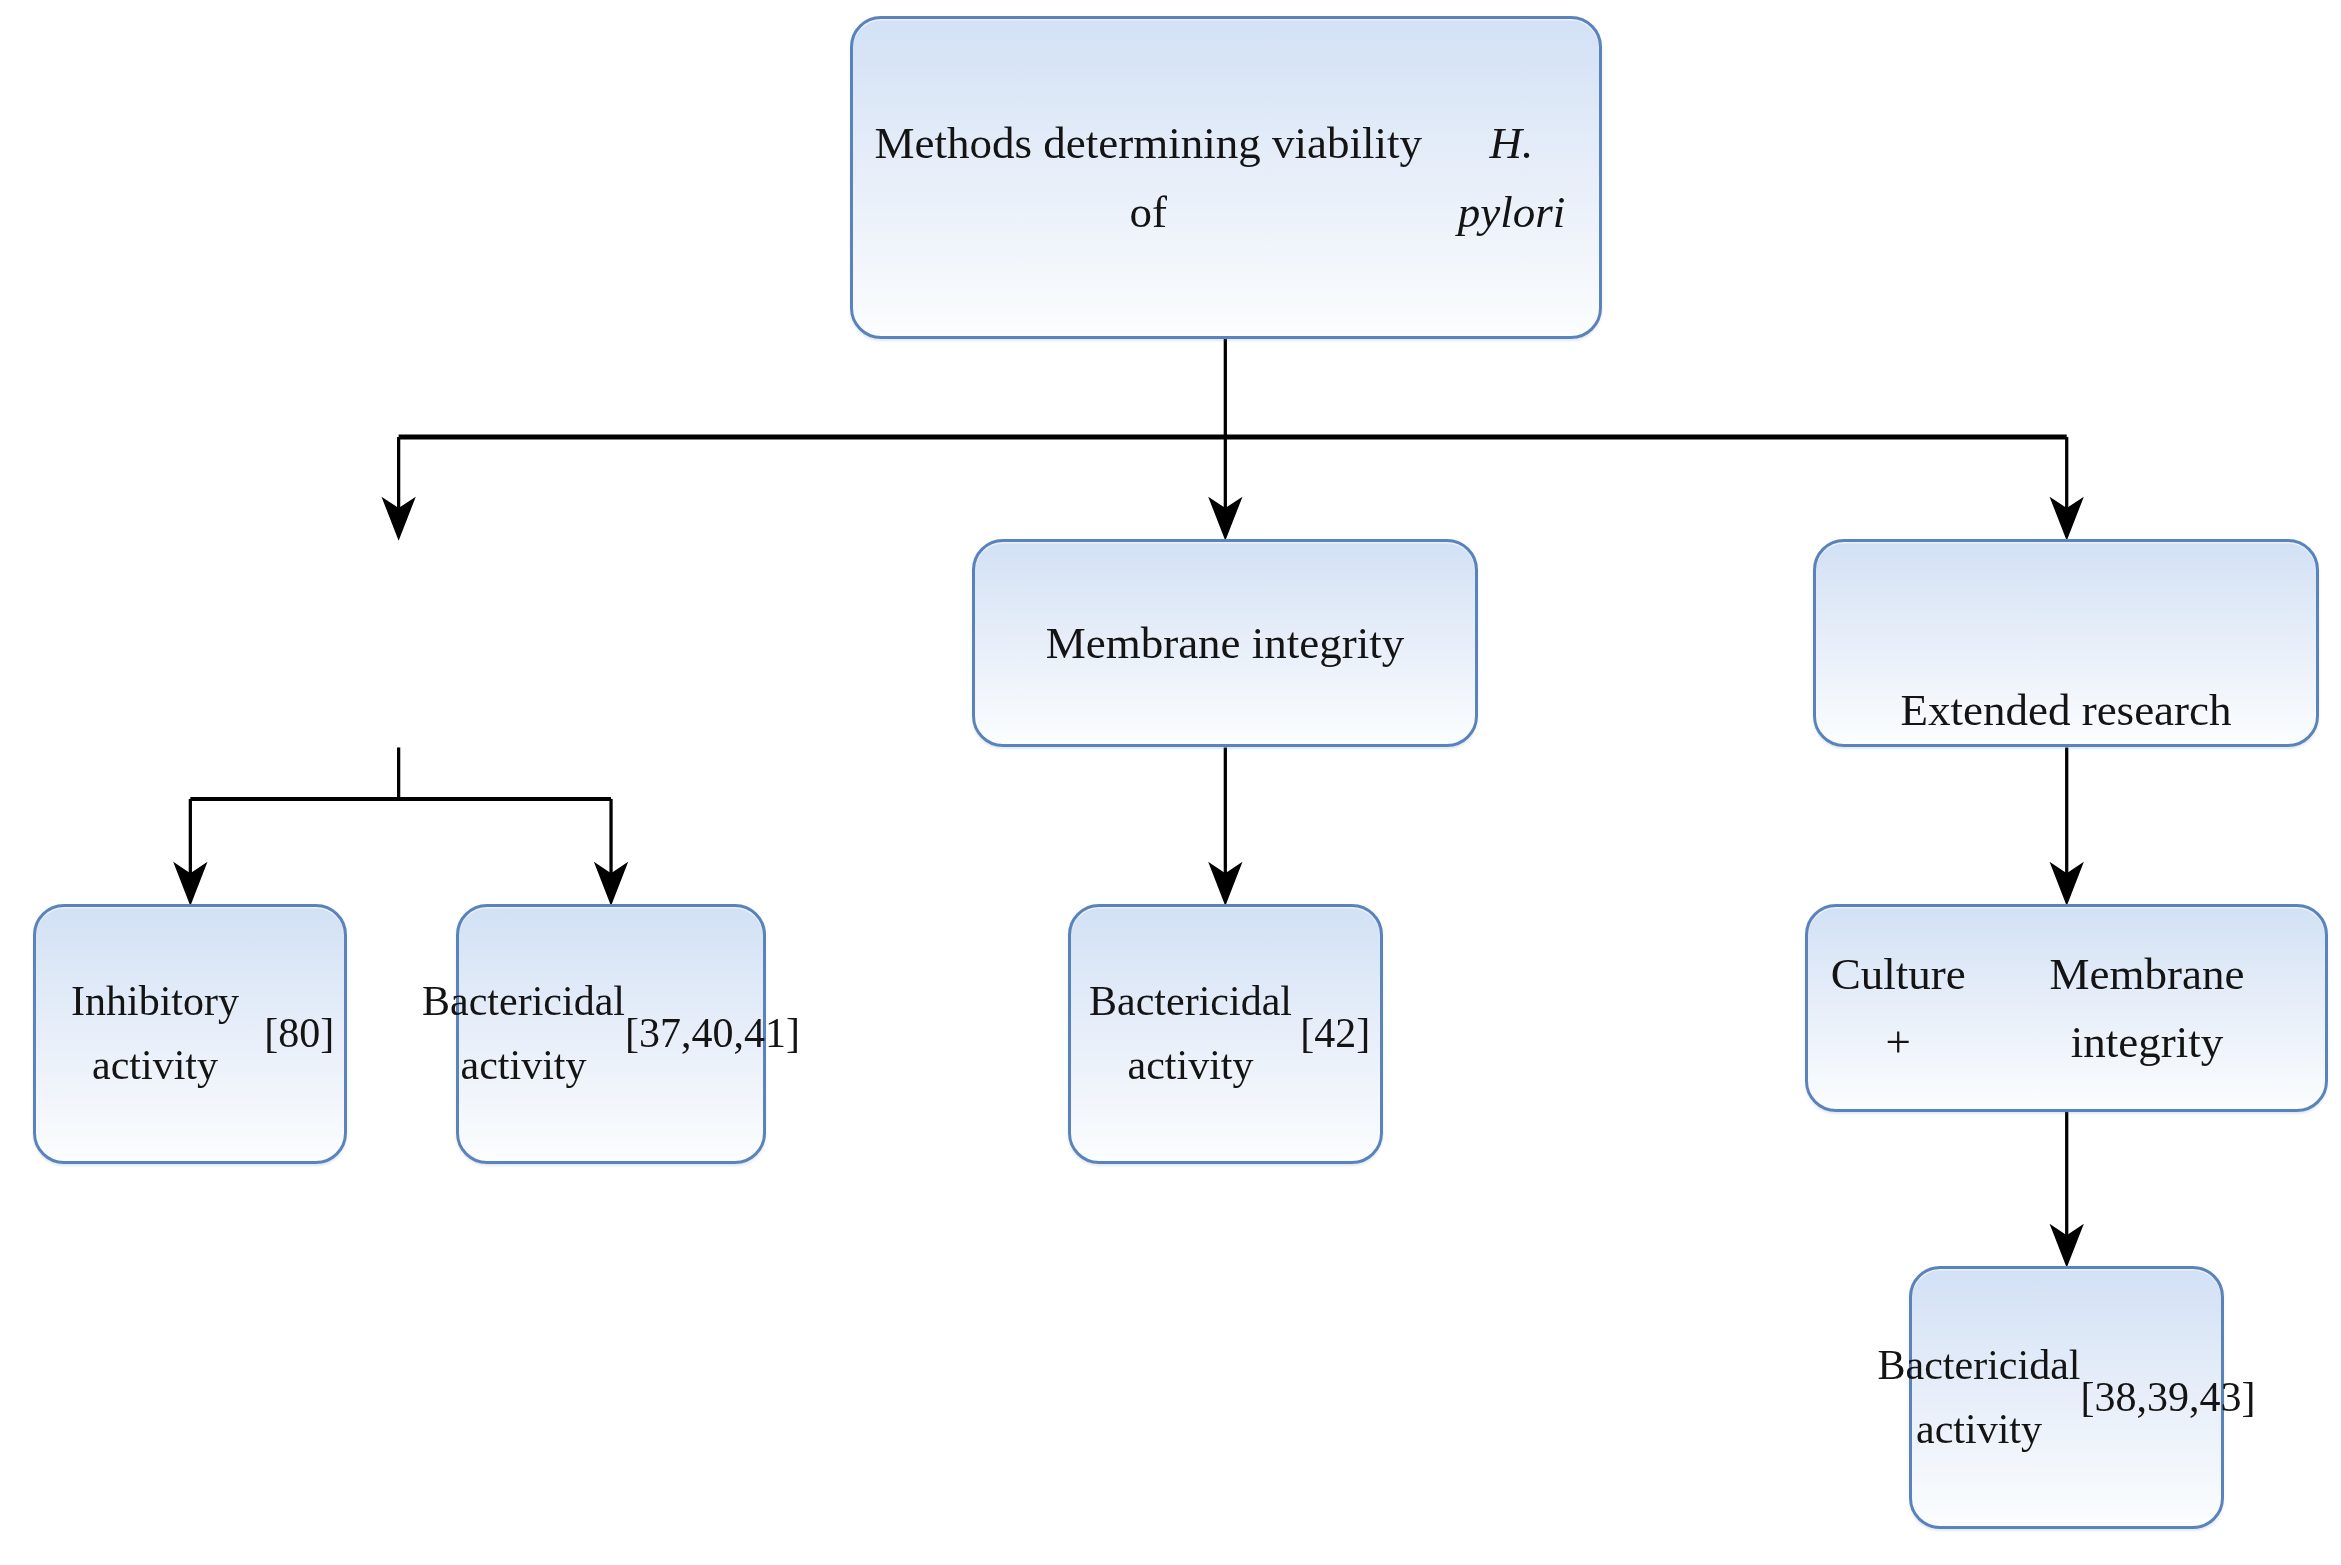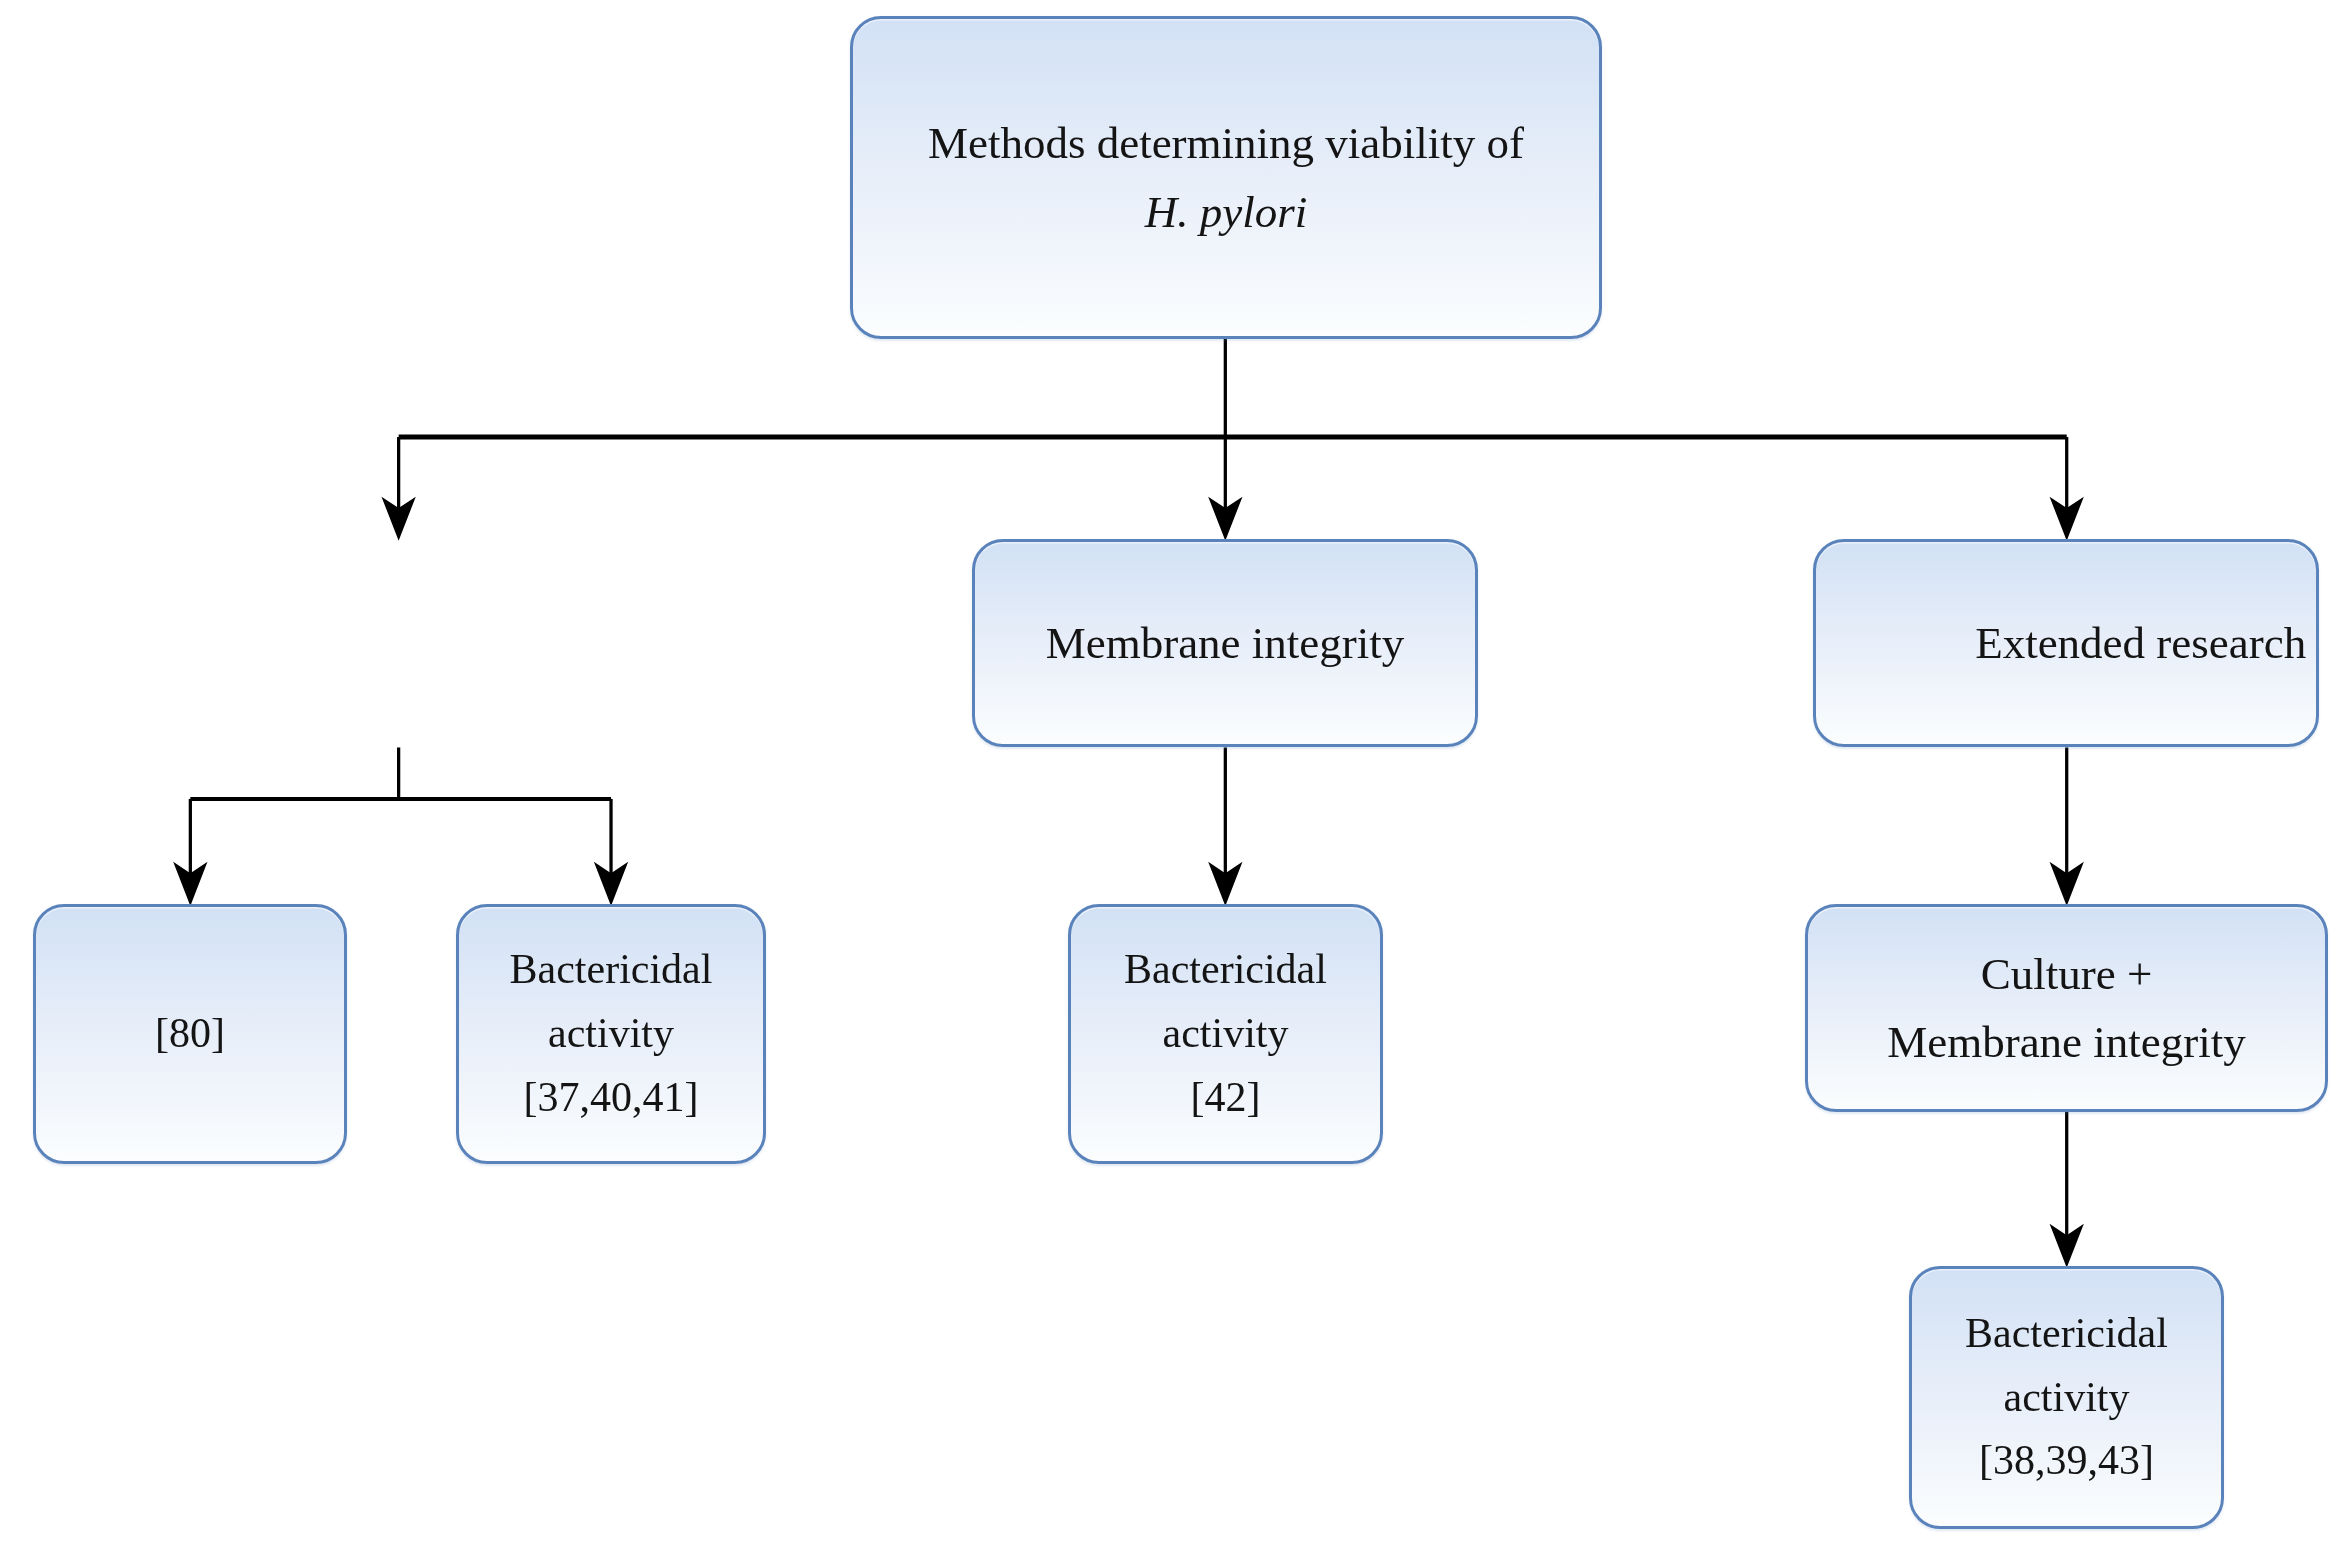--- a/index.html
+++ b/index.html
@@ -22,21 +22,20 @@
     height: 1566px;
   }
   .node {
     position: absolute;
     box-sizing: border-box;
     border: 3.3px solid #5b83bb;
     border-radius: 31px;
     background: linear-gradient(180deg, #d2e1f5 0%, #e7eef9 48%, #fbfdfe 100%);
     box-shadow: inset 0 1.6px 0 rgba(255,255,255,0.55), 0 1.6px 2.5px rgba(91,131,187,0.18);
     display: flex;
-    flex-direction: column;
     align-items: center;
     justify-content: center;
     text-align: center;
     color: #141414;
     line-height: 1.52;
   }
   .node .line, .node .label, .node .ref { white-space: normal; }
   .fs-big  { font-size: 45px; }
   .fs-small { font-size: 42px; }
   .italic { font-style: italic; }
@@ -92,20 +91,21 @@
 
   <div class="node fs-big pad" id="node-membrane">
     <div class="label">Membrane integrity</div>
   </div>
 
   <div class="node fs-big pad" id="node-extended">
     <div class="label">Extended research</div>
   </div>
 
   <div class="node fs-small pad" id="node-inhibitory">
+    <div class="label">Inhibitory activity</div>
     <div class="ref">[80]</div>
   </div>
 
   <div class="node fs-small pad" id="node-bact-culture">
     <div class="label">Bactericidal activity</div>
     <div class="ref">[37,40,41]</div>
   </div>
 
   <div class="node fs-small pad" id="node-bact-membrane">
     <div class="label">Bactericidal activity</div>

